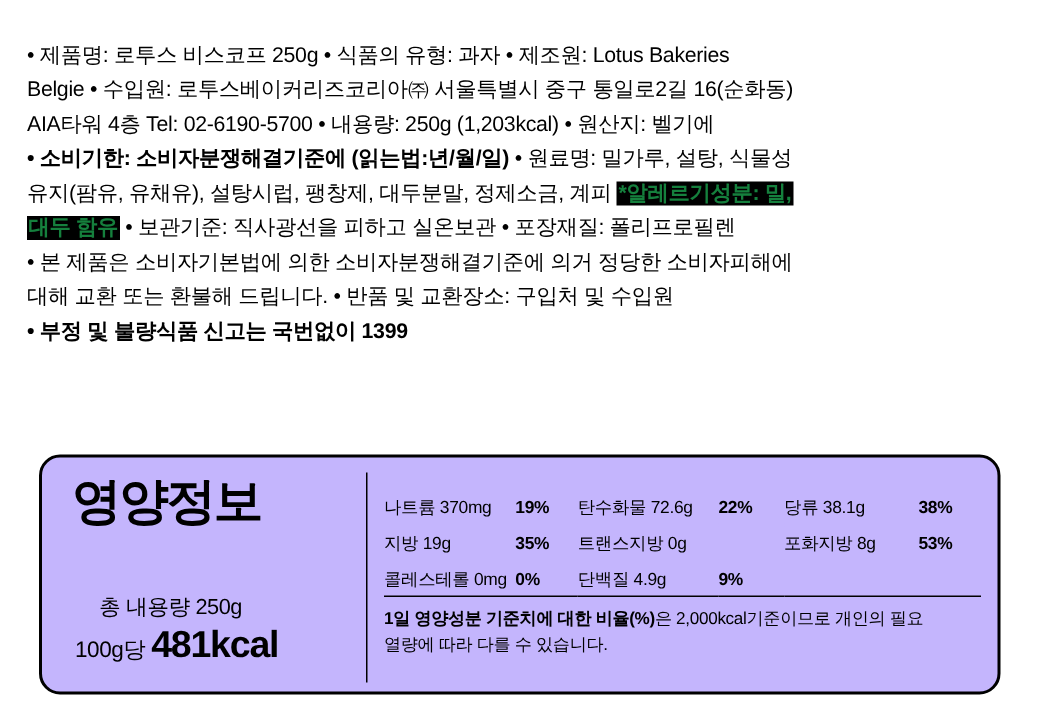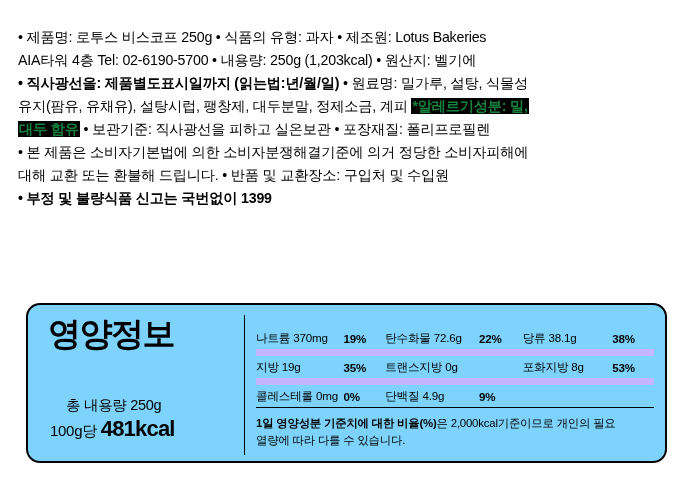--- a/index.html
+++ b/index.html
@@ -51,21 +51,21 @@
   
   .nutri-panel {
     position: absolute;
     left: 26px;
     top: 303px;
     width: 641px;
     height: 160px;
     border: 2.5px solid #000000;
     border-radius: 14px;
     box-sizing: border-box;
-    background: #7dd3fc;
+    background: #c4b5fd;
   }
   .nutri-left {
     position: absolute;
     left: 14px;
     top: 12px;
     width: 196px;
   }
   .nutri-title {
     font-size: 33px;
     font-weight: bold;
@@ -80,21 +80,21 @@
     line-height: 1.35;
     letter-spacing: -0.3px;
   }
   .nutri-kcal-row {
     margin-left: 8px;
     font-size: 15px;
     letter-spacing: -0.3px;
     line-height: 1.25;
   }
   .kcal-big {
-    font-size: 22px;
+    font-size: 25px;
     font-weight: bold;
     letter-spacing: -0.8px;
   }
 
   .vline {
     position: absolute;
     left: 216px;
     top: 10px;
     width: 0;
     height: 140px;
@@ -109,21 +109,21 @@
   }
   table.nutri-table {
     width: 100%;
     border-collapse: collapse;
     font-size: 11.6px;
     letter-spacing: -0.2px;
   }
   table.nutri-table td {
     padding: 3.5px 0 3.5px 0;
     vertical-align: middle;
-    border-bottom: 7px solid #c4b5fd;
+    border-bottom: 2px solid #c4b5fd;
   }
   table.nutri-table tr:last-child td {
     border-bottom: 1.6px solid #000000;
   }
   td.nm { width: 84px; }
   td.pc { width: 40px; font-weight: bold; text-align: left; }
   td.nm2 { width: 90px; padding-left: 8px; margin-top: 28px; }
   td.pc2 { width: 42px; font-weight: bold; }
   td.nm3 { width: 86px; padding-left: 8px; }
   td.pc3 { width: 40px; font-weight: bold; }
@@ -136,22 +136,23 @@
   }
   .footnote .b { font-weight: bold; }
 </style>
 </head>
 <body>
 
 <div id="page">
 
   <div class="info-block">
     <div class="info-line">• 제품명: 로투스 비스코프 250g • 식품의 유형: 과자 • 제조원: Lotus Bakeries</div>
+    <div class="info-line">Belgie • 수입원: 로투스베이커리즈코리아㈜ 서울특별시 중구 통일로2길 16(순화동)</div>
     <div class="info-line">AIA타워 4층 Tel: 02-6190-5700 • 내용량: 250g (1,203kcal) • 원산지: 벨기에</div>
-    <div class="info-line"><span class="bullet">•</span> <span class="bold">직사광선을: 제품별도표시일까지 (읽는법:년/월/일)</span><span> • 원료명: 밀가루, 설탕, 식물성</span></div>
+    <div class="info-line"><span class="bullet">•</span> <span class="bold">소비기한: 소비자분쟁해결기준에 (읽는법:년/월/일)</span><span> • 원료명: 밀가루, 설탕, 식물성</span></div>
     <div class="info-line"><span>유지(팜유, 유채유), 설탕시럽, 팽창제, 대두분말, 정제소금, 계피 </span><span class="hl">*알레르기성분: 밀,</span></div>
     <div class="info-line"><span class="hl">대두 함유</span><span> • 보관기준: 직사광선을 피하고 실온보관 • 포장재질: 폴리프로필렌</span></div>
     <div class="info-line">• 본 제품은 소비자기본법에 의한 소비자분쟁해결기준에 의거 정당한 소비자피해에</div>
     <div class="info-line">대해 교환 또는 환불해 드립니다. • 반품 및 교환장소: 구입처 및 수입원</div>
     <div class="info-line bold">• 부정 및 불량식품 신고는 국번없이 1399</div>
   </div>
 
   <div class="nutri-panel">
 
     <div class="nutri-left">

